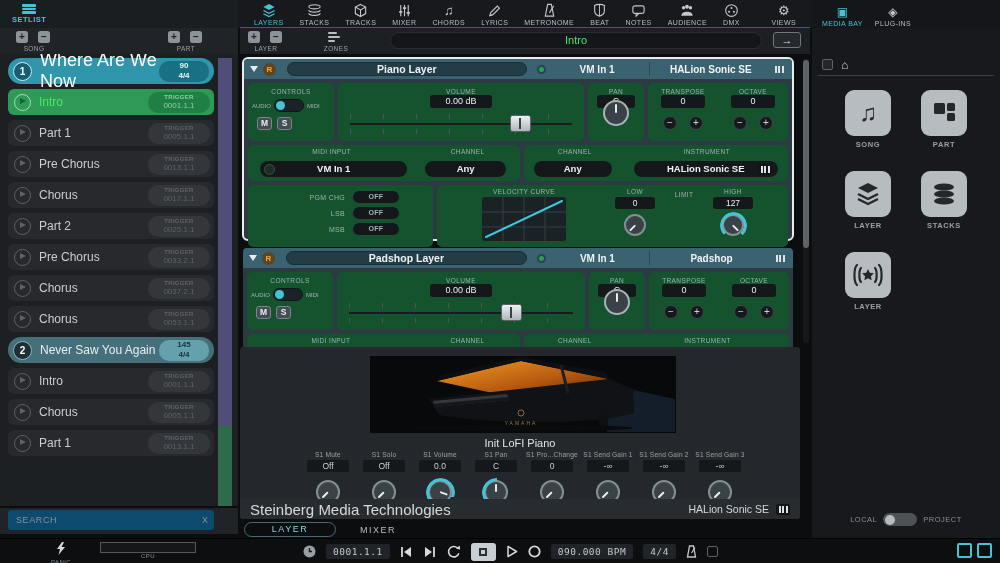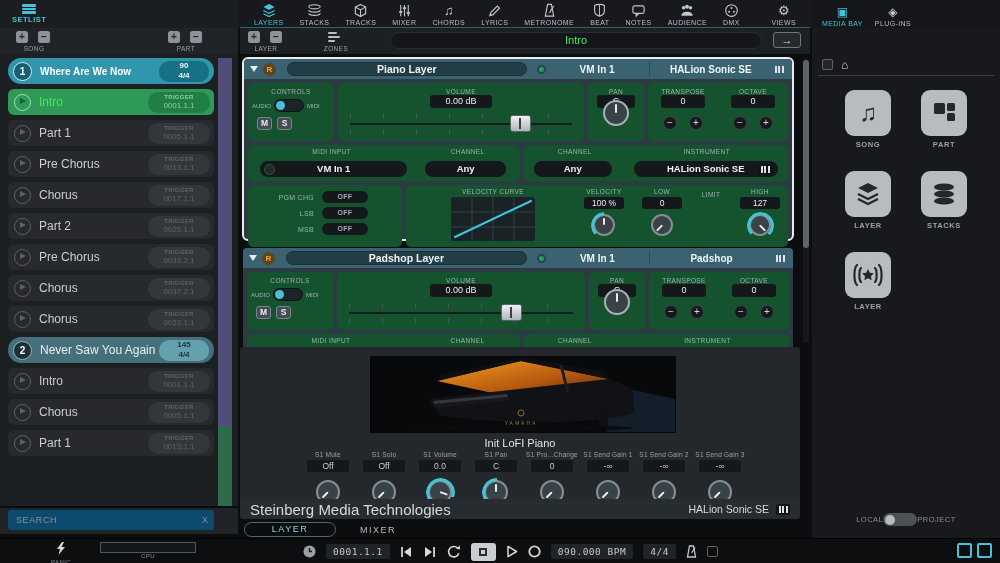--- a/index.html
+++ b/index.html
@@ -52,21 +52,21 @@
   .act .play::after{border-left-color:#14603a;}
   .ptitle{font-size:12px;color:#c9ced2;flex:1;}
   .act .ptitle{color:var(--c-green_text,#47e961);}
   .trig{margin-right:4px;width:62px;height:21px;background:#33363a;border-radius:10px;display:flex;flex-direction:column;align-items:center;justify-content:center;line-height:1;flex:none;}
   .trig b{font-size:6px;color:#5d6368;letter-spacing:.3px;}
   .trig i{font-size:8px;color:#5d6368;font-style:normal;margin-top:1.5px;}
   .act .trig{background:#1f7f45;}
   .act .trig b,.act .trig i{color:#8fcd9f;}
   .snum{width:19px;height:19px;border-radius:50%;background:#145f74;border:1.5px solid #cfe9ef;color:#fff;font-size:10px;font-weight:bold;display:flex;align-items:center;justify-content:center;margin:0 8px 0 5px;flex:none;}
   .s2 .snum{background:#1c2f35;border-color:#8fb4bc;}
-  .stitle{flex:1;font-size:10px;font-weight:bold;color:#fff;}
+  .stitle{flex:1;font-size:18px;font-weight:normal;color:#fff;}
   .s2 .stitle{font-weight:normal;color:#e8eef0;font-size:12px;}
   .sbadge{margin-right:5px;width:50px;height:21px;border-radius:10px;background:#187085;color:#eaf5f8;display:flex;flex-direction:column;align-items:center;justify-content:center;line-height:1;flex:none;}
   .sbadge b{font-size:8px;}
   .sbadge i{font-size:8px;font-style:normal;font-weight:bold;margin-top:1.5px;}
   .s2 .sbadge{background:#63a2ad;color:#16343b;}
   .sl-search{position:absolute;left:0;top:508px;width:238px;height:26px;background:#202327;}
   .sl-search input{position:absolute;left:8px;top:2px;width:206px;height:20px;background:#0c4a6e;border:none;border-radius:3px;color:#9aa0a4;font-size:9px;letter-spacing:.6px;padding:0 8px;font-family:"Liberation Sans",sans-serif;outline:none;}
   .sl-search input::placeholder{color:#8a9094;}
   .sl-search .clr{position:absolute;right:30px;top:7px;font-size:9px;color:#8a9094;cursor:pointer;}
 
@@ -168,21 +168,21 @@
   .right-panel{position:absolute;left:812px;top:28px;width:188px;height:510px;background:#17191c;}
   .rp-head{position:absolute;left:6px;top:26px;right:6px;height:22px;border-bottom:1px solid #3a3f43;display:flex;align-items:center;gap:8px;padding-left:4px;}
   .cb{width:11px;height:11px;border:1px solid #5d6368;border-radius:2px;background:#23272b;cursor:pointer;}
   .home{font-size:12px;color:#cfd4d8;line-height:1;cursor:pointer;}
   .tiles{position:absolute;left:0;top:62px;right:0;display:grid;grid-template-columns:1fr 1fr;row-gap:22px;justify-items:center;padding:0 18px;}
   .tile{display:flex;flex-direction:column;align-items:center;gap:4px;cursor:pointer;}
   .tico{width:46px;height:46px;border-radius:9px;background:#b7bcc0;display:flex;align-items:center;justify-content:center;color:#25282b;}
   .tico .gly2{font-size:24px;color:#25282b;line-height:1;}
   .tile b{font-size:7.5px;letter-spacing:.6px;color:#9aa0a4;}
   .tile.t5{grid-column:1;}
-  .lp-toggle{position:absolute;left:0;right:0;bottom:12px;display:flex;align-items:center;justify-content:center;font-size:7.5px;color:#8a9094;letter-spacing:.5px;}
+  .lp-toggle{position:absolute;left:0;right:0;bottom:12px;display:flex;align-items:center;justify-content:center;gap:6px;font-size:7.5px;color:#8a9094;letter-spacing:.5px;}
   .ltg{width:34px;height:13px;border-radius:7px;background:#4d5256;position:relative;cursor:pointer;}
   .ltg i{position:absolute;left:2px;top:1.5px;width:10px;height:10px;border-radius:50%;background:#b7bcc0;}
 
   
   .bottombar{position:absolute;left:0;top:538px;width:1000px;height:25px;background:#0c0e10;border-top:1px solid #020303;}
   .panic{position:absolute;left:48px;top:2px;width:26px;text-align:center;cursor:pointer;}
   .blabel{display:block;font-size:6px;color:#8a9094;letter-spacing:.4px;}
   .cpu{position:absolute;left:100px;top:3px;width:96px;text-align:center;}
   .cpubox{width:96px;height:11px;border:1px solid #53585c;background:#15181a;}
   .transport{position:absolute;left:303px;top:0;height:25px;display:flex;align-items:center;gap:10px;}
@@ -580,27 +580,20 @@
               </div>
           </div>
           <div class="box b-vel">
             <div class="vc">
               <div class="tlab">VELOCITY CURVE</div>
               <svg width="84" height="44">
                   <rect width="84" height="44" rx="3" fill="#1a2226"></rect>
                   <path d="M21 0v44M42 0v44M63 0v44M0 15h84M0 30h84" stroke="#2c4244" stroke-width="1"></path>
                   <path d="M4 40L80 4" stroke="#3ec8de" stroke-width="2" stroke-linecap="round"></path>
                 </svg>
-            </div>
-            <div class="velcol">
-              <div class="tlab">VELOCITY</div>
-              <div class="kpill2">100 %</div>
-              <span class="knob arc kn-center" style="--arc:135deg">
-                  <i class="ptr" style="transform:rotate(0deg)"></i>
-                </span>
             </div>
             <div class="velcol">
               <div class="tlab">LOW</div>
               <div class="kpill2">0</div>
               <span class="knob kn-center">
                   <i class="ptr" style="transform:rotate(-135deg)"></i>
                 </span>
             </div>
             <div class="limcol">
                 <div class="tlab">LIMIT</div>

